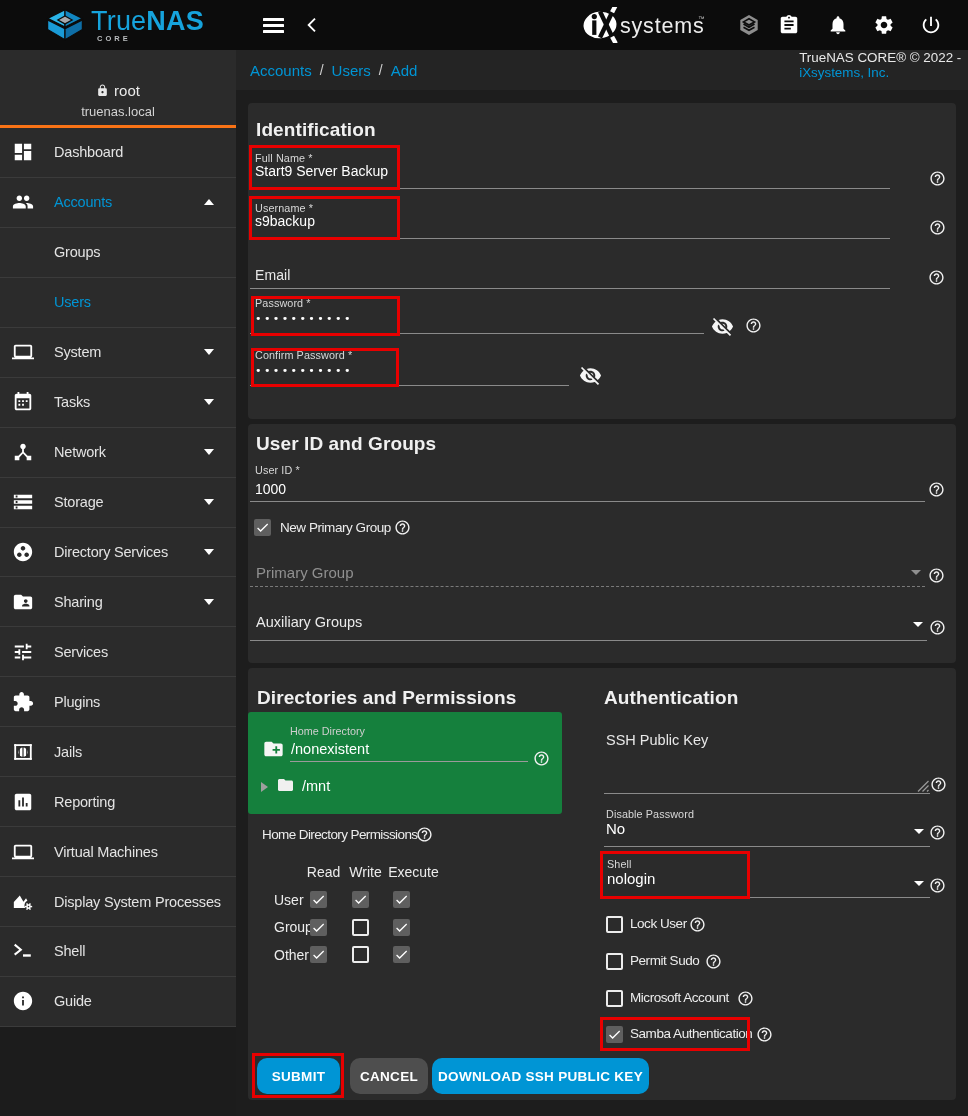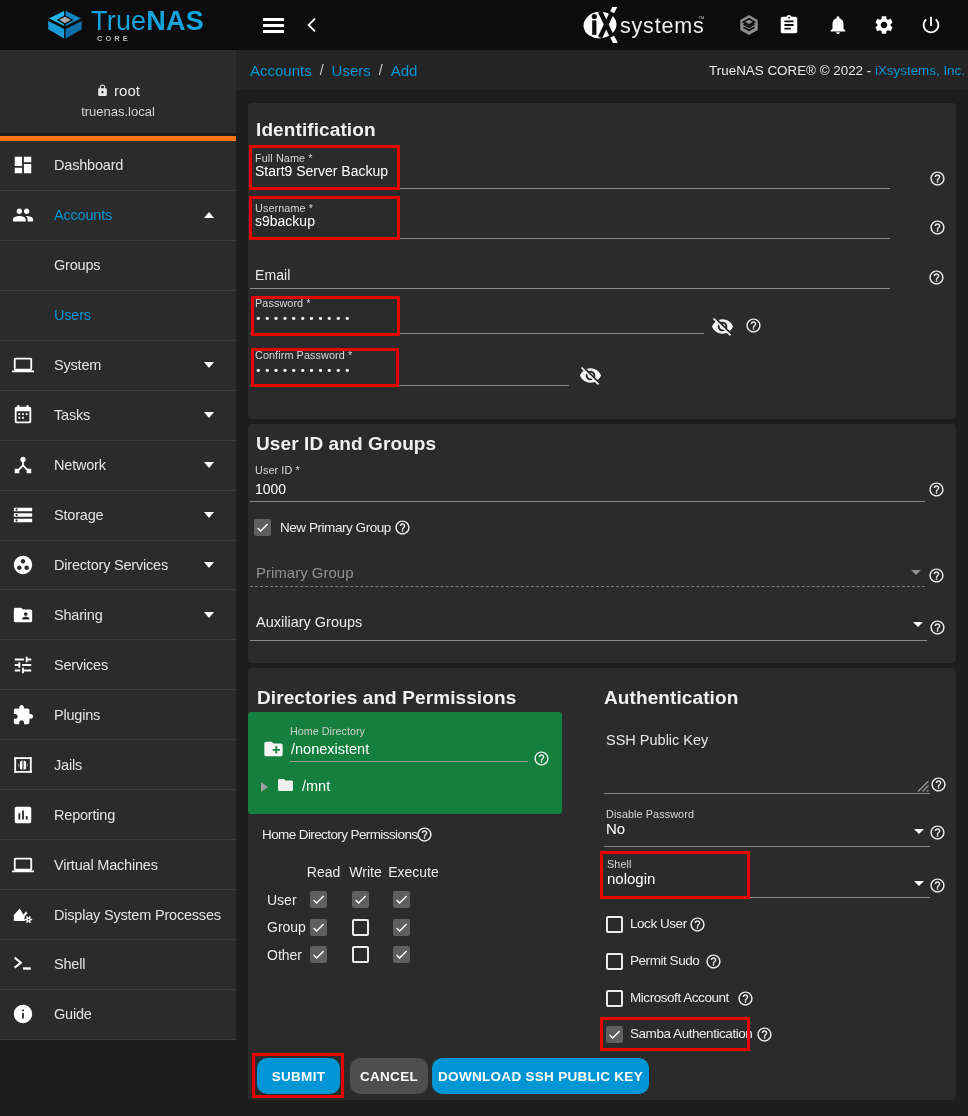--- a/index.html
+++ b/index.html
@@ -28,35 +28,35 @@
   #ti-alerts { left:827px; }
   #ti-settings { left:873px; }
   #ti-power { left:920px; }
 
   
   #sidebar { position:absolute; left:0; top:50px; width:236px; height:1066px; background:#1c1c1c; }
   #user-panel { position:absolute; left:0; top:0; width:236px; height:83px; background:#2b2b2b; text-align:center; }
   #user-name { position:absolute; left:0; top:32px; width:236px; font-size:15px; color:#eaeaea; }
   #user-name svg { width:13px; height:13px; vertical-align:-1px; margin-right:5px; }
   #user-host { position:absolute; left:0; top:54px; width:236px; font-size:13px; color:#d2d2d2; }
-  #nav-items { position:absolute; left:0; top:86px; width:236px; border-top:5px solid #f97316; }
+  #nav-items { position:absolute; left:0; top:75px; width:236px; border-top:3px solid #f97316; }
   .nav-item { position:relative; height:49.94px; border-bottom:1px solid #3b3b3b; background:#2b2b2b; cursor:pointer; }
   .nav-item .si { position:absolute; left:12px; top:50%; margin-top:-11px; width:22px; height:22px; fill:#ffffff; }
   .nav-item .nl { position:absolute; left:54px; top:50%; transform:translateY(-50%); font-size:14.5px; letter-spacing:-0.2px; color:#e3e3e3; white-space:nowrap; }
   .nav-item.active .nl { color:#0095d5; }
   .nav-item .arrow { position:absolute; left:204px; top:50%; width:0; height:0; border-left:5.5px solid transparent; border-right:5.5px solid transparent; }
   .nav-item .arrow.down { border-top:6px solid #fff; margin-top:-3px; }
   .nav-item .arrow.up { border-bottom:6px solid #fff; margin-top:-3px; }
 
   
   #crumbbar { position:absolute; left:236px; top:50px; width:732px; height:40px; background:#242424; }
   #crumbs { position:absolute; left:14px; top:0; height:40px; display:flex; align-items:center; font-size:15px; }
   #crumbs .bc { color:#0095d5; cursor:pointer; }
   #crumbs .sep { color:#cfcfcf; margin:0 8px; font-size:14px; }
-  #copyright { position:absolute; right:3px; top:0; height:40px; display:flex; align-items:center; font-size:13.4px; color:#e8e8e8; }
+  #copyright { position:absolute; right:3px; top:0; height:40px; display:flex; align-items:flex-start; font-size:13.4px; color:#e8e8e8;flex-direction:column; }
   #copyright span { white-space:pre; }
   #copyright a { color:#0095d5; text-decoration:none; cursor:pointer; }
 
   .card { position:absolute; left:248px; width:708px; background:#2b2b2b; border-radius:4px; }
   #card-ident { top:103px; height:316px; }
   #card-groups { top:424px; height:239px; }
   #card-dirs { top:668px; height:432px; }
 
   .sec-title { position:absolute; font-size:19px; font-weight:700; color:#f0f0f0; letter-spacing:0.1px; }
   .flabel { position:absolute; font-size:10.8px; color:#d8d8d8; letter-spacing:0.1px; }
@@ -97,21 +97,21 @@
   #hd-folder { position:absolute; left:12px; top:26px; width:27px; height:22px; fill:#f5f5f5; }
   #hd-value { position:absolute; left:43px; top:29px; font-size:14.5px; color:#fff; }
   #hd-line { position:absolute; left:42px; top:49px; width:238px; height:1px; background:#9a9a9a; }
   #hd-help { position:absolute; left:285px; top:38px; }
   #tree-arrow { position:absolute; left:13px; top:69.5px; width:0; height:0; border-top:5px solid transparent; border-bottom:5px solid transparent; border-left:7px solid #9f9f9f; }
   #tree-folder { position:absolute; left:27px; top:64px; width:21px; height:18px; fill:#f0f0f0; }
   #tree-label { position:absolute; left:54px; top:66px; font-size:14.5px; color:#fff; }
   #perm-title { position:absolute; left:14px; top:159px; font-size:13.5px; letter-spacing:-0.6px; color:#ececec; }
   #perm-help { left:168px; top:158px; }
   .perm-h { position:absolute; top:195.5px; font-size:14px; color:#ececec; transform:translateX(-50%); }
-  .perm-rowlabel { position:absolute; left:19px; font-size:14px; color:#ececec; }
+  .perm-rowlabel { position:absolute; left:26px; font-size:14px; color:#ececec; }
 
   
   #ssh-label { position:absolute; left:358px; top:64px; font-size:14.5px; color:#e8e8e8; }
   #ssh-line { position:absolute; left:356px; top:125px; width:326px; height:1px; background:#8a8a8a; }
   #ssh-resize { position:absolute; left:668px; top:111px; width:13px; height:13px; }
   #ssh-help { left:681.5px; top:108px; }
   .lbl-disablepw { left:358px; top:140px; }
   .val-disablepw { left:358px; top:152px; font-size:15px; }
   .lbl-shell { left:359px; top:190px; }
   .val-shell { left:359px; top:202px; font-size:15px; }

